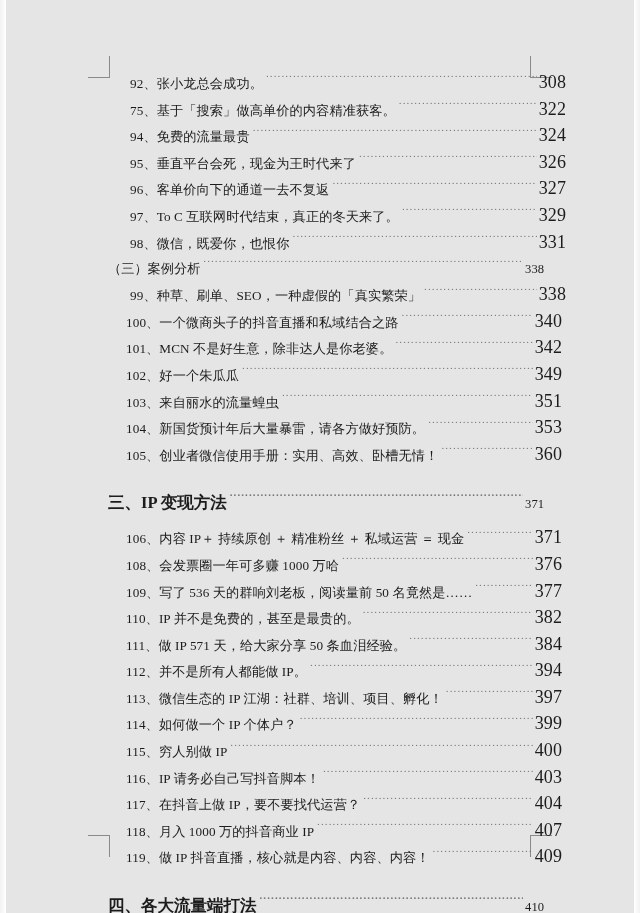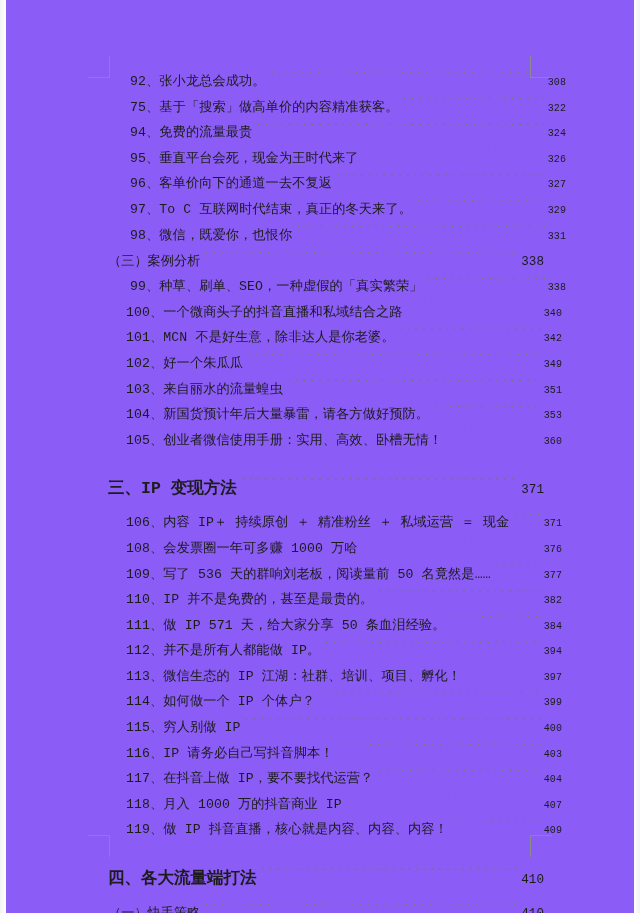--- a/index.html
+++ b/index.html
@@ -16,22 +16,21 @@
     overflow: hidden;
   }
 
   
   #page-sheet {
     position: absolute;
     left: 0;
     top: 0;
     width: 640px;
     height: 913px;
-    background: #8b5cf6;
-    font-family: Liberation Mono, monospace;
+    background: #e5e5e5;
   }
 
   
   .sheet-edge {
     position: absolute;
     top: 0;
     width: 6px;
     height: 913px;
     background: linear-gradient(to right, #f2f2f2, #ffffff);
   }
@@ -112,21 +111,21 @@
     padding-left: 1px;
   }
 
   
   .lvl-item {
     padding-left: 22px;
     font-size: 13.2px;
     line-height: 24.6px;
     letter-spacing: 0.1px;
   }
-  .lvl-item .toc-page { font-size: 10px; }
+  .lvl-item .toc-page { font-size: 18px; }
 
   
   .lvl-item.wide { padding-left: 18px; }
 
   
   .lvl-sub {
     padding-left: 0px;
     font-size: 13.2px;
     line-height: 25px;
   }

